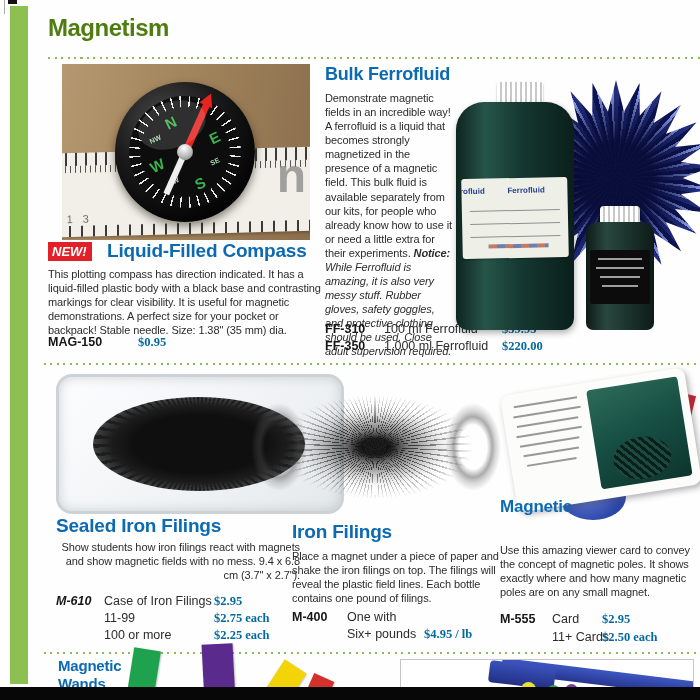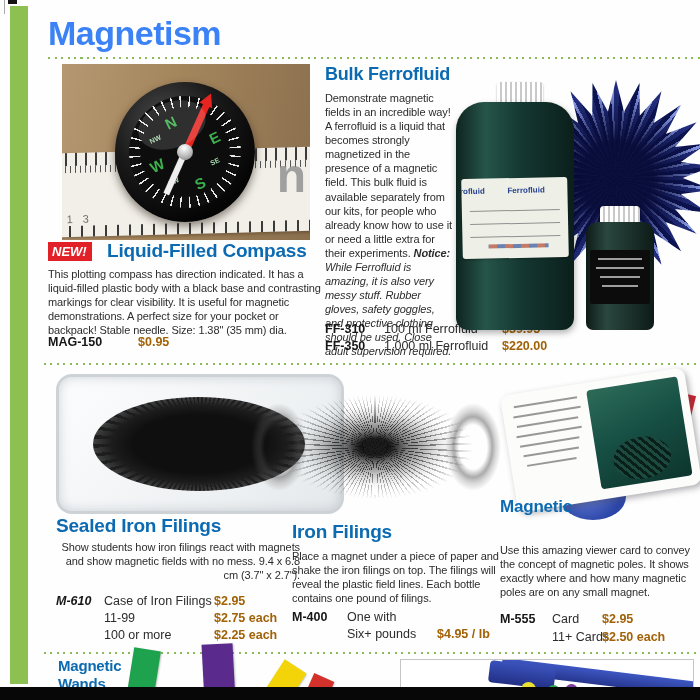--- a/index.html
+++ b/index.html
@@ -4,21 +4,21 @@
 <style>
   html,body{margin:0;padding:0;}
   body{font-family:"Liberation Sans",sans-serif;background:#ffffff;}
   #page{position:relative;width:700px;height:700px;background:#fefefe;overflow:hidden;}
   .abs{position:absolute;}
   .dotline{height:3px;background-image:repeating-linear-gradient(to right,#8abb57 0 2px,transparent 2px 6.5px);background-position:0 1px;background-size:100% 2px;background-repeat:no-repeat;}
   .h{color:#0b6ab2;font-weight:bold;letter-spacing:-0.2px;}
   .body-txt{font-size:11px;line-height:1.28;color:#2c2c2c;letter-spacing:-0.1px;}
   .code{font-weight:bold;color:#161616;font-size:12.5px;}
   .item{color:#2c2c2c;font-size:12.5px;}
-  .price{color:#a16207;font-weight:bold;font-size:12.5px;}
+  .price{color:#0369a1;font-weight:bold;font-size:12.5px;font-family:Liberation Serif, serif;}
   .badge{background:#e22028;color:#fff;font-weight:900;font-style:italic;font-size:13px;padding:2px 5px 2px 4px;}
   
   .photo-compass{left:62px;top:64px;width:248px;height:176px;background:linear-gradient(100deg,#b59771 0%,#a3855c 45%,#8a6f4e 100%);overflow:hidden;}
   .ruler{left:-6px;top:86px;width:262px;height:84px;background:#f1efe8;transform:rotate(-1.5deg);box-shadow:0 2px 3px rgba(60,40,20,.35);}
   .ruler-ticks-top{left:0;top:0;width:100%;height:13px;background-image:repeating-linear-gradient(to right,#3a3a3a 0 2px,transparent 2px 10px);}
   .ruler-ticks-top2{left:5px;top:0;width:100%;height:7px;background-image:repeating-linear-gradient(to right,#555 0 1px,transparent 1px 5px);}
   .ruler-ticks-bot{left:0;bottom:0;width:100%;height:11px;background-image:repeating-linear-gradient(to right,#3a3a3a 0 2px,transparent 2px 12px);}
   .ruler-num{color:#6e6e6e;font-size:11px;}
   .watermark-n{right:4px;top:84px;font-size:48px;font-weight:bold;color:#8d8d8d;opacity:.8;}
   .compass-case{left:53px;top:18px;width:140px;height:140px;border-radius:50%;background:radial-gradient(circle at 35% 28%,#4a4a4a 0%,#1a1a1a 40%,#050505 75%);box-shadow:0 4px 8px rgba(30,20,10,.5);}
@@ -61,21 +61,21 @@
 </style>
 </head>
 <body>
 
 <div id="page">
 
   <div class="abs" style="left:8px;top:0;width:9px;height:4px;background:#141414;"></div>
   <div class="abs" style="left:4px;top:0;width:1px;height:14px;background:#a8a8a8;"></div>
   <div class="abs" style="left:10px;top:6px;width:18px;height:678px;background:#8cc152;"></div>
 
-  <div class="abs" style="left:48px;top:14px;font-size:34px;font-weight:800;color:#3b82f6;letter-spacing:-0.5px;">Magnetism</div>
+  <div class="abs" style="left:48px;top:14px;font-size:24px;font-weight:800;color:#4d7c0f;letter-spacing:-0.5px;">Magnetism</div>
   <div class="abs dotline" style="left:48px;top:56px;width:652px;"></div>
 
   <div class="abs photo-compass">
     <div class="abs ruler">
       <div class="abs ruler-ticks-top"></div>
       <div class="abs ruler-ticks-top2" style="top:13px;"></div>
       <div class="abs ruler-ticks-bot"></div>
       <div class="abs ruler-num" style="left:10px;bottom:12px;">1</div>
       <div class="abs ruler-num" style="left:26px;bottom:12px;">3</div>
     </div>
@@ -171,21 +171,21 @@
   <span class="abs price" style="left:214px;top:611px;">$2.75 each</span>
   <span class="abs item" style="left:104px;top:628px;">100 or more</span>
   <span class="abs price" style="left:214px;top:628px;">$2.25 each</span>
 
   <span class="abs h" style="left:292px;top:521px;font-size:19px;">Iron Filings</span>
   <div class="abs body-txt" style="left:292px;top:549px;width:212px;">Place a magnet under a piece of paper and shake the iron filings on top.  The filings will reveal the plastic field lines.  Each bottle contains one pound of filings.</div>
   <span class="abs code" style="left:292px;top:610px;">M-400</span>
   <span class="abs item" style="left:347px;top:610px;">One with</span>
   <span class="abs price" style="left:448px;top:610px;margin-top:48px;">$5.95</span>
   <span class="abs item" style="left:347px;top:627px;">Six+ pounds</span>
-  <span class="abs price" style="left:424px;top:627px;margin-left:13px;">$4.95 / lb</span>
+  <span class="abs price" style="left:424px;top:627px;">$4.95 / lb</span>
 
   <span class="abs h" style="left:500px;top:497px;font-size:17px;">Magnetic</span>
   <div class="abs body-txt" style="left:500px;top:543px;width:196px;">Use this amazing viewer card to convey the concept of magnetic poles. It shows exactly where and how many magnetic poles are on any small magnet.</div>
   <span class="abs code" style="left:500px;top:612px;">M-555</span>
   <span class="abs item" style="left:552px;top:612px;">Card</span>
   <span class="abs price" style="left:602px;top:612px;">$2.95</span>
   <span class="abs item" style="left:552px;top:630px;">11+ Cards</span>
   <span class="abs price" style="left:602px;top:630px;">$2.50 each</span>
 
   <div class="abs dotline" style="left:44px;top:651px;width:656px;"></div>

